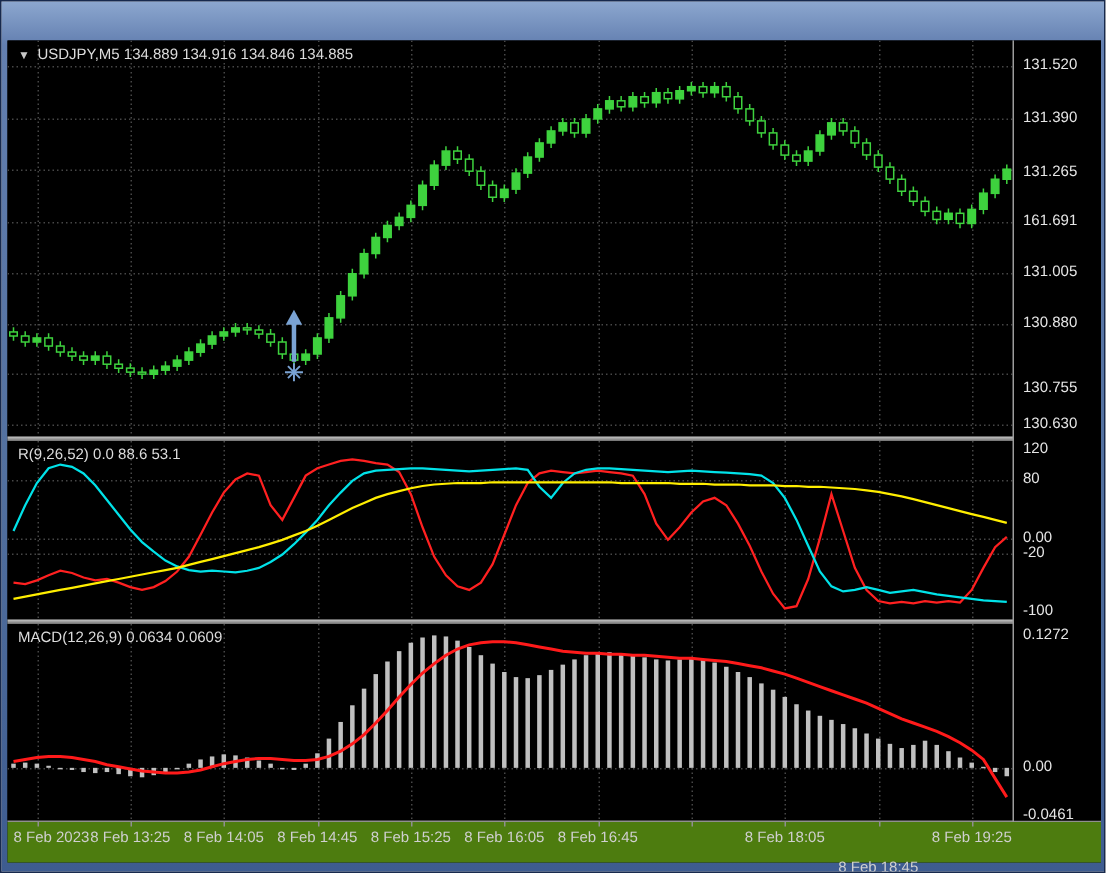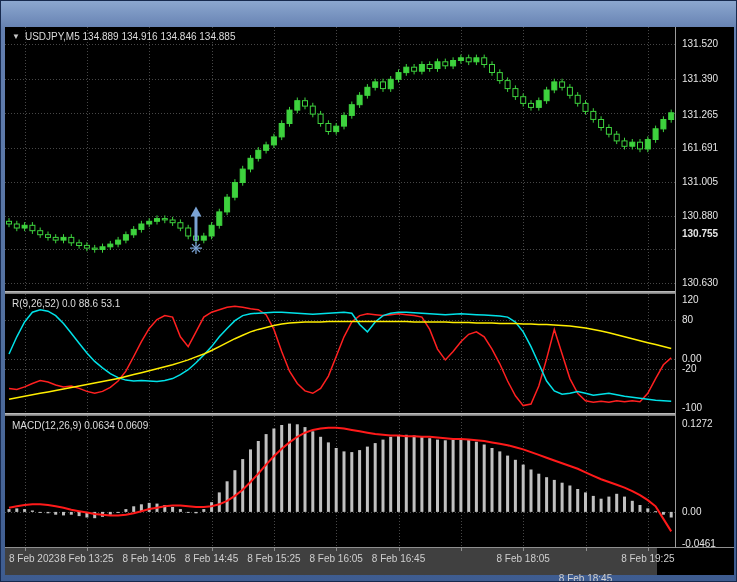--- a/index.html
+++ b/index.html
@@ -18,21 +18,21 @@
   .panel{position:absolute;left:0;width:670px;background:#000;}
   #panel-price{top:0;height:264px;}
   #panel-osc{top:267px;height:119px;}
   #panel-macd{top:389px;height:131px;}
   .sep{position:absolute;left:0;width:729px;height:3px;background:linear-gradient(180deg,#c9c9c9,#6f6f6f);}
   #sep1{top:264px}#sep2{top:386px}
   #sep3{top:520px;height:1px;background:#8f8f8f}
   #scale-col{position:absolute;left:671px;top:0;width:58px;height:520px;background:#000;text-align:right;}
   .tick{position:absolute;left:6px;color:#e6e6e6;font-size:10px;white-space:nowrap;line-height:12px}
   #scale-vline{position:absolute;left:670px;top:0;width:1px;height:521px;background:#9c9c9c;}
-  #time-axis{position:absolute;left:0;top:521px;width:652px;height:27px;background:#404040;}
+  #time-axis{position:absolute;left:0;top:521px;width:729px;height:27px;background:#4d7c0f;}
   .tlabel{position:absolute;top:5px;color:#cfcfcf;font-size:10px;white-space:nowrap}
   .tmark{position:absolute;top:0;width:1px;height:3px;background:#8f8f8f}
   .plabel{position:absolute;left:7px;top:4px;color:#dcdcdc;font-size:10px;display:flex;gap:5px;align-items:center;white-space:nowrap}
   .plabel .icon{font-size:8px;color:#c8c8c8}
   svg{display:block}
 </style>
 </head>
 <body>
 
 <div class="window">
@@ -391,21 +391,21 @@
 
     <div class="sep" id="sep3"></div>
 
     <div id="scale-col">
         <div class="tick" style="top: 11.4213px;">131.520</div>
         <div class="tick" style="top: 46.264px;">131.390</div>
         <div class="tick" style="top: 82px;">131.265</div>
         <div class="tick" style="top: 114.609px;">161.691</div>
         <div class="tick" style="top: 149.452px;">131.005</div>
         <div class="tick" style="top: 182.954px;">130.880</div>
-        <div class="tick" style="top: 201px; font-weight: bold;">130.755</div>
+        <div class="tick" style="top: 226px;">130.755</div>
         <div class="tick" style="top: 249.959px;">130.630</div>
         <div class="tick" style="top: 266.901px;">120</div>
         <div class="tick" style="top: 286.57px;">80</div>
         <div class="tick" style="top: 325.909px;">0.00</div>
         <div class="tick" style="top: 335.744px;">-20</div>
         <div class="tick" style="top: 375.083px;">-100</div>
         <div class="tick" style="top: 390.506px;">0.1272</div>
         <div class="tick" style="top: 478.905px;">0.00</div>
         <div class="tick" style="top: 510.942px;">-0.0461</div>
       </div>

